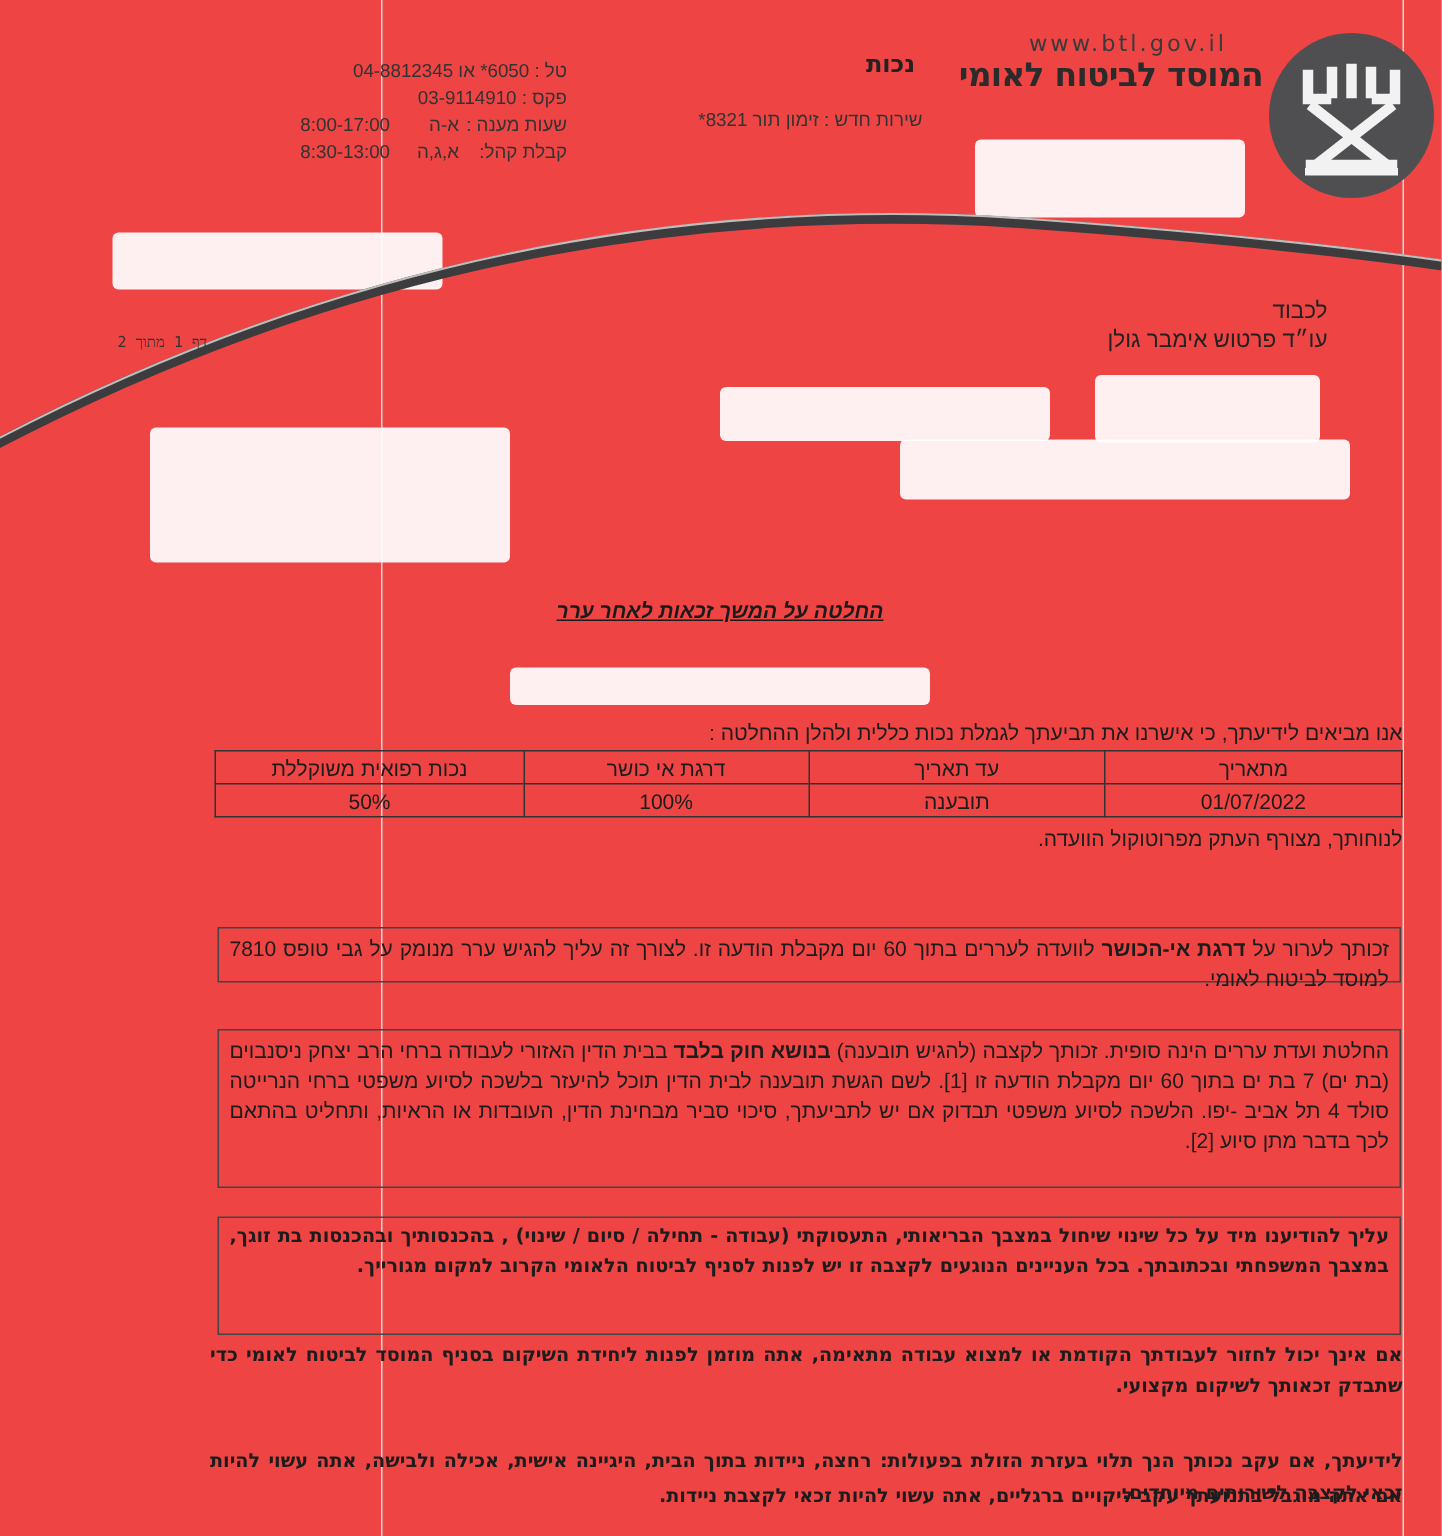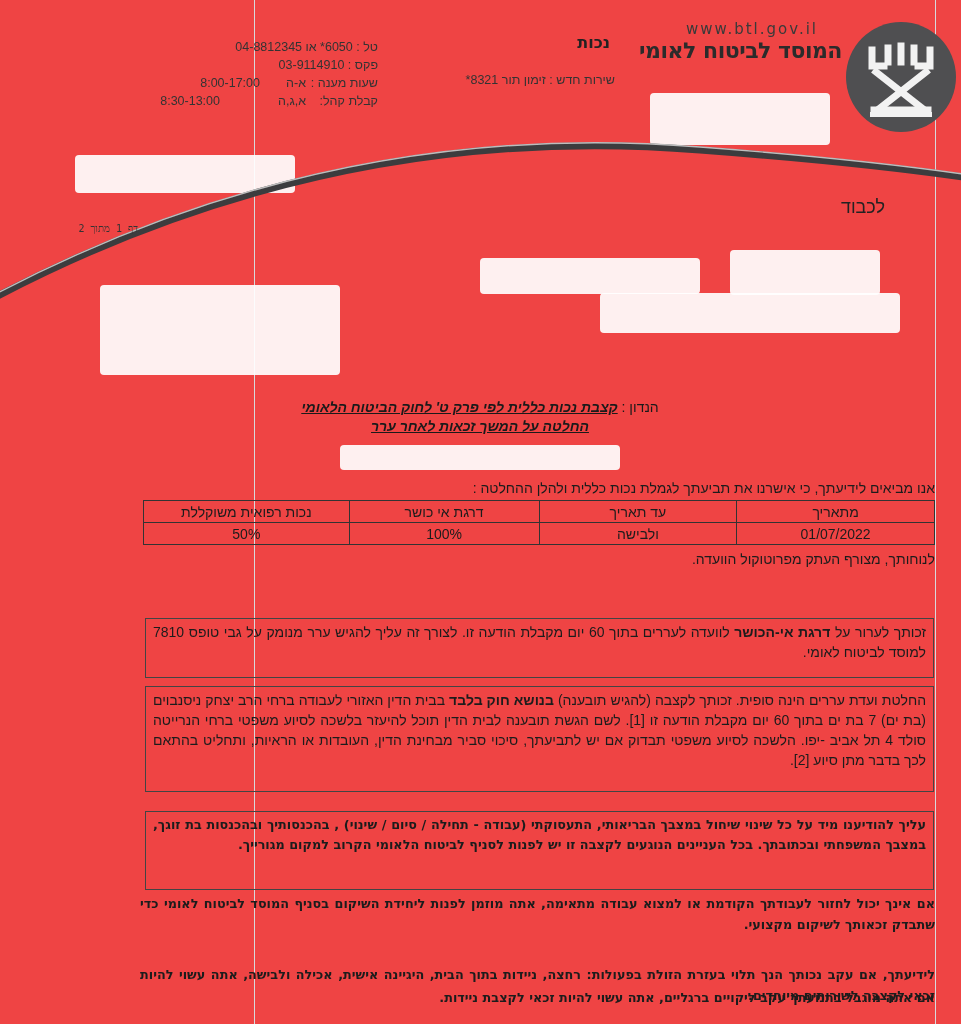--- a/index.html
+++ b/index.html
@@ -18,37 +18,37 @@
     .logo-circle { position: absolute; left: 846px; top: 22px; width: 110px; height: 110px; border-radius: 50%; background: #4f4f51; }
     .site-url { position: absolute; left: 667px; top: 20px; width: 170px; text-align: center; font-family: "DejaVu Sans", sans-serif; font-size: 15px; letter-spacing: 2px; color: #3a3a3a; }
     .org-name { position: absolute; left: 632px; top: 38px; width: 210px; font-size: 22px; font-weight: bold; direction: rtl; text-align: right; color: #2b2b2b; letter-spacing: -0.5px; }
     .dept { position: absolute; left: 520px; top: 33px; width: 90px; direction: rtl; text-align: right; font-size: 16px; font-weight: bold; color: #222; }
     .service-line { position: absolute; left: 420px; top: 73px; width: 195px; direction: rtl; text-align: right; font-size: 12.5px; color: #333; font-family: "Liberation Sans", sans-serif; }
     .contact { position: absolute; left: 140px; top: 38px; width: 238px; direction: rtl; font-size: 12.5px; line-height: 18px; color: #333; font-family: "Liberation Sans", sans-serif; }
     .contact .row { display: flex; direction: rtl; }
     .contact .val { direction: ltr; unicode-bidi: isolate; }
 
     
-    .recipient { position: absolute; left: 600px; top: 198px; width: 285px; direction: rtl; text-align: right; font-size: 18px; line-height: 19px; color: #222; font-family: "Liberation Sans", sans-serif; }
+    .recipient { position: absolute; left: 600px; top: 198px; width: 285px; direction: rtl; text-align: right; font-size: 15px; line-height: 19px; color: #222; font-family: "Liberation Sans", sans-serif; }
     .page-count { position: absolute; left: 38px; top: 223px; width: 100px; direction: rtl; text-align: right; font-family: "DejaVu Sans Mono", monospace; font-size: 10px; color: #333; }
 
     
     .subject { position: absolute; left: 255px; top: 398px; width: 450px; direction: rtl; text-align: center; font-size: 14px; line-height: 19px; font-family: "Liberation Sans", sans-serif; }
     .subject .label { font-weight: normal; }
     .subject .u { font-weight: bold; font-style: italic; text-decoration: underline; }
 
     
     .intro { position: absolute; left: 140px; top: 480px; width: 795px; direction: rtl; text-align: right; font-size: 14px; font-family: "Liberation Sans", sans-serif; color: #1c1c1c; }
     table.decision { position: absolute; left: 143px; top: 500px; width: 792px; border-collapse: collapse; direction: rtl; font-family: "Liberation Sans", sans-serif; font-size: 14px; color: #1c1c1c; }
     table.decision td, table.decision th { border: 1.3px solid #333; height: 21px; padding: 0 4px; text-align: center; font-weight: normal; margin-top: 35px; }
     .note { position: absolute; left: 140px; top: 551px; width: 795px; direction: rtl; text-align: right; font-size: 14px; font-family: "Liberation Sans", sans-serif; color: #1c1c1c; }
 
     
     .box { position: absolute; border: 1.3px solid #444; direction: rtl; text-align: justify; font-family: "Liberation Sans", sans-serif; font-size: 14px; line-height: 20px; padding: 3px 7px; color: #1c1c1c; box-sizing: border-box; }
-    .box1 { left: 145px; top: 618px; width: 789px; height: 60px; }
+    .box1 { left: 145px; top: 618px; width: 789px; height: 37px; }
     .box2 { left: 145px; top: 686px; width: 789px; height: 106px; text-align-last: right; }
     .box3 { left: 145px; top: 811px; width: 789px; height: 79px; font-weight: bold; font-family: "DejaVu Sans", sans-serif; font-size: 12.8px; line-height: 20px; text-align-last: right; }
     .b { font-weight: bold; }
 
     .para { position: absolute; left: 140px; width: 795px; direction: rtl; text-align: justify; text-align-last: right; font-family: "DejaVu Sans", sans-serif; font-weight: bold; font-size: 12.8px; line-height: 21px; color: #1c1c1c; }
     .p1 { top: 893px; }
     .p2 { top: 964px; }
     .p3 { top: 987px; }
   </style>
 </head>
@@ -101,47 +101,47 @@
       <span>פקס :</span>&nbsp;
       <span class="val">03-9114910</span>
     </div>
     <div class="row">
       <span style="width:72px;">שעות מענה :</span>
       <span style="width:46px;">א-ה</span>
       <span class="val">8:00-17:00</span>
     </div>
     <div class="row">
       <span style="width:72px;">קבלת קהל:</span>
-      <span style="width:46px;margin-left:40px;">א,ג,ה</span>
+      <span style="width:46px;">א,ג,ה</span>
       <span class="val">8:30-13:00</span>
     </div>
   </div>
 
   <div class="recipient">
     <div>לכבוד</div>
+    <div>עו״ד פרטוש אימבר גולן</div>
   </div>
   <div class="page-count">דף 1 מתוך 2</div>
 
   <div class="subject">
-    <div><span class="label">הנדון :</span> <span class="u">קצבת נכות כללית לפי פרק ט' לחוק הביטוח הלאומי</span></div>
     <div><span class="u">החלטה על המשך זכאות לאחר ערר</span></div>
   </div>
 
   <div class="intro">אנו מביאים לידיעתך, כי אישרנו את תביעתך לגמלת נכות כללית ולהלן ההחלטה :</div>
   <table class="decision">
     <tbody>
         <tr>
       <th style="width:25%;">מתאריך</th>
       <th style="width:25%;">עד תאריך</th>
       <th style="width:24%;">דרגת אי כושר</th>
       <th style="width:26%;">נכות רפואית משוקללת</th>
     </tr>
     <tr>
       <td>01/07/2022</td>
-      <td>ולבישה</td>
+      <td>תובענה</td>
       <td>100%</td>
       <td>50%</td>
     </tr>
   </tbody>
     </table>
   <div class="note">לנוחותך, מצורף העתק מפרוטוקול הוועדה.</div>
 
   <div class="box box1">
     <span>זכותך לערור על</span>
     <span class="b">דרגת אי-הכושר</span>

